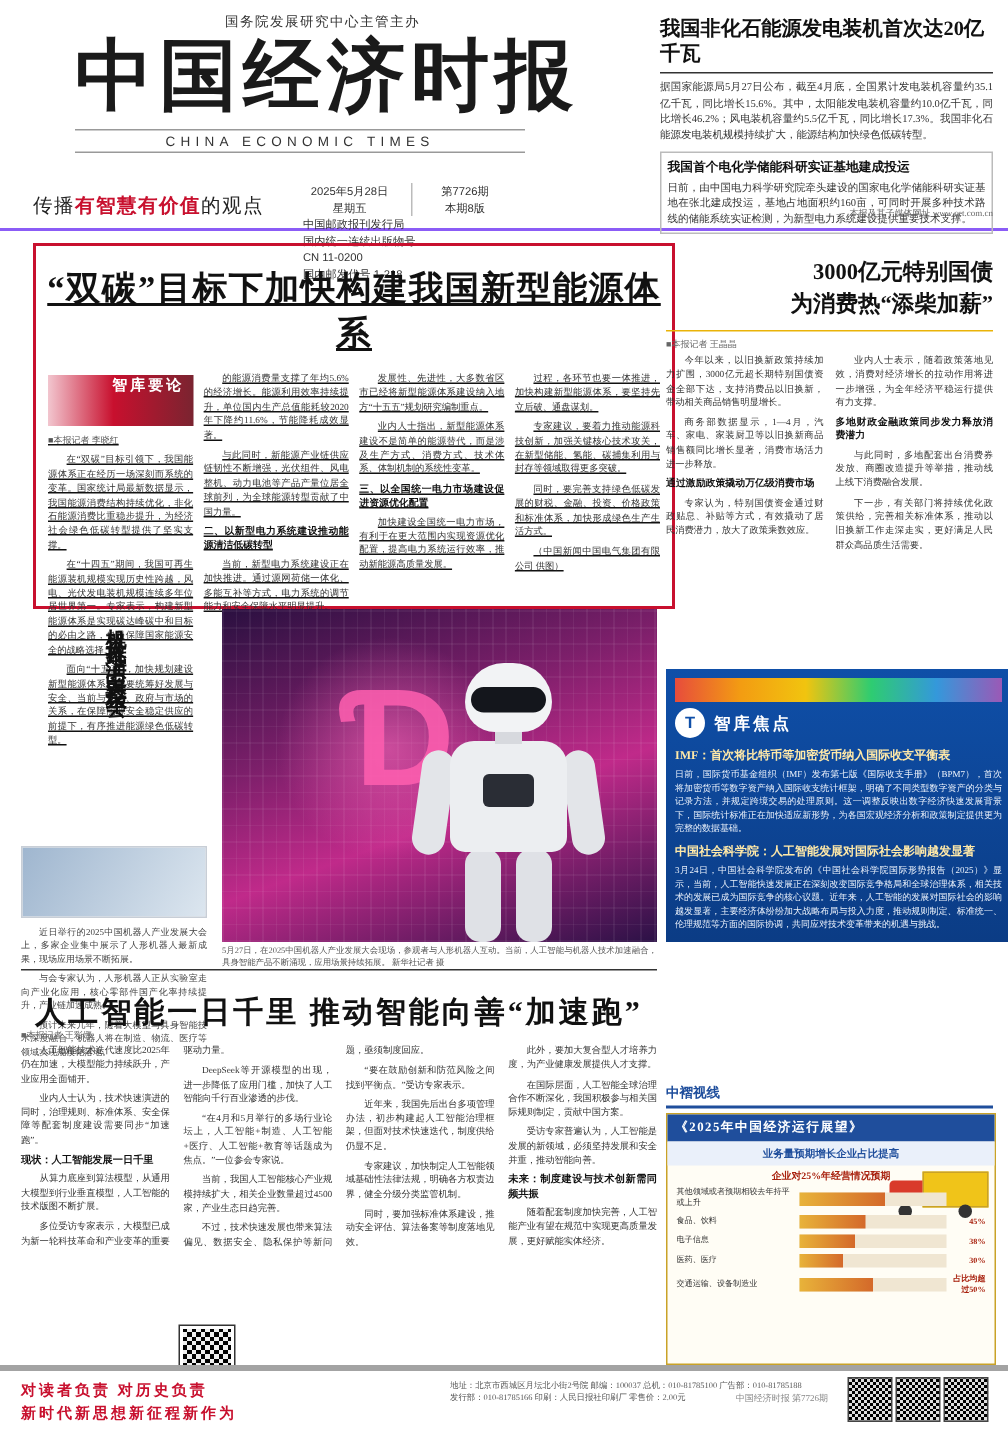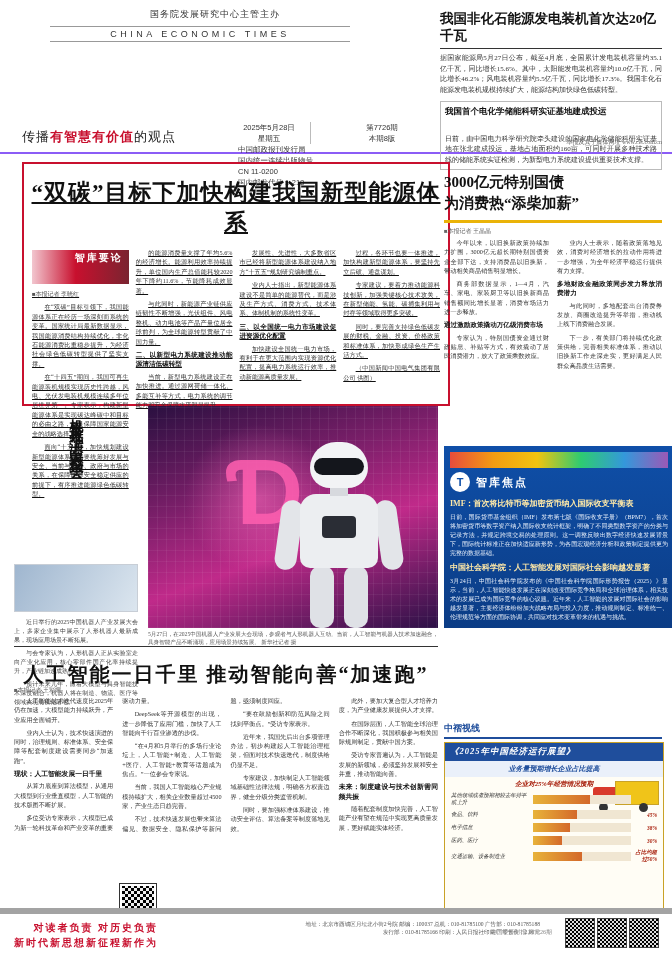--- a/index.html
+++ b/index.html
@@ -34,39 +34,39 @@
   .slogan{
     position:absolute;top:128px;left:22px;font-size:13px;color:#222;
     font-family:"Liberation Serif", serif;letter-spacing:1px;
   }
   .slogan b{color:#c8102e;}
   .issue-box{
     position:absolute;top:122px;left:196px;width:232px;
     font-size:7.5px;color:#333;line-height:11px;
     font-family:"Liberation Sans", sans-serif;
   }
-  .issue-box .col{display:inline-block;vertical-align:top;margin-left:36px;}
+  .issue-box .col{display:inline-block;vertical-align:top;}
   .issue-left{width:74px;text-align:center;border-right:1px solid #bbb;padding-right:4px;}
   .issue-mid{width:62px;text-align:center;padding-left:4px;}
   .issue-right{width:82px;text-align:left;padding-left:6px;}
 
   
   .tr-brief{
     position:absolute;top:10px;left:440px;width:222px;
   }
   .tr-hd{
     font-size:13.5px;font-weight:bold;color:#111;line-height:17px;
     border-bottom:1px solid #333;padding-bottom:4px;margin-bottom:4px;
   }
   .tr-body{font-size:7px;line-height:10.5px;color:#333;text-align:justify;}
   .tr-sub{
     margin-top:6px;border:1px solid #bbb;padding:4px;
     font-size:7px;line-height:10.5px;color:#333;text-align:justify;
   }
-  .tr-sub-hd{font-size:8.5px;font-weight:bold;color:#111;margin-bottom:17px;}
+  .tr-sub-hd{font-size:8.5px;font-weight:bold;color:#111;margin-bottom:3px;}
   .tr-foot{
     position:absolute;top:138px;left:440px;width:222px;
     font-size:6px;color:#666;text-align:right;
   }
   .lead-box{
     position:absolute;left:22px;top:162px;width:424px;height:240px;
     border:2px solid #c8102e;
     text-decoration:underline;
   }
   .lead-title{
@@ -82,22 +82,22 @@
     height:34px;margin:2px 0 6px;background:linear-gradient(90deg,#f2c6cf,#c8102e 45%,#7a2430);
     position:relative;
   }
   .tt-band span{
     position:absolute;right:6px;top:3px;color:#fff;font-size:10px;font-weight:bold;letter-spacing:2px;
   }
 
   
   .rcol{position:absolute;left:444px;top:172px;width:218px;}
   .rcol-title{
-    font-size:15px;font-weight:bold;text-align:left;line-height:21px;color:#111;
-    border-bottom:3px solid #eab308;padding-bottom:6px;
+    font-size:15px;font-weight:bold;text-align:right;line-height:21px;color:#111;
+    border-bottom:1px solid #eab308;padding-bottom:6px;
   }
   .rcol-byline{font-size:6px;color:#666;margin:4px 0 2px;}
   .rcol-body{columns:2;column-gap:8px;font-size:6.2px;line-height:9.3px;color:#333;text-align:justify;}
   .rcol-body p{margin:0 0 4px;text-indent:2em;}
   .rcol-body .sec{font-weight:bold;color:#111;text-indent:0;margin:4px 0 3px;font-size:6.6px;}
 
   
   .photo{
     position:absolute;left:148px;top:406px;width:290px;height:222px;
     background:linear-gradient(160deg,#2a1040 0%,#7c1f6a 35%,#c02a8a 60%,#2b1146 100%);
@@ -182,21 +182,21 @@
   .tt-item-h{font-size:8px;font-weight:bold;line-height:12px;margin:4px 0 3px;color:#ffe9a8;}
   .tt-item-b{font-size:6px;line-height:9px;color:#eaf1fb;text-align:justify;}
   .rainbow{
     height:16px;background:linear-gradient(90deg,#e74c3c,#f39c12,#f1c40f,#2ecc71,#3498db,#9b59b6);
     margin-bottom:4px;
   }
 
   
   .chart-box{
     position:absolute;left:444px;top:742px;width:218px;height:166px;
-    border:1px solid #c9a227;background:#fffdf5;font-style:italic;
+    border:1px solid #c9a227;background:#fffdf5;
   }
   .chart-hd{
     background:#1f4e9c;color:#fff;font-size:8.5px;font-weight:bold;padding:3px 5px;
     letter-spacing:1px;
   }
   .chart-sub{
     font-size:7px;font-weight:bold;color:#1f4e9c;text-align:center;padding:3px 4px;
     background:#eaf0fa;
   }
   .chart-title2{font-size:6.6px;text-align:center;color:#a8200d;font-weight:bold;margin:3px 0;}
@@ -217,21 +217,21 @@
   
   .mr-head{
     position:absolute;left:444px;top:722px;width:218px;
     font-size:9px;font-weight:bold;color:#1f4e9c;border-bottom:2px solid #1f4e9c;
     padding-bottom:2px;
   }
 
   
   .footer{
     position:absolute;left:0;bottom:0;width:672px;height:42px;
-    border-top:6px solid #a3a3a3;background:#fff;text-align:right;
+    border-top:4px solid #a3a3a3;background:#fff;
   }
   .f-left{position:absolute;left:14px;top:6px;font-size:10px;color:#c8102e;font-weight:bold;letter-spacing:2px;line-height:15px;}
   .f-mid{position:absolute;left:300px;top:6px;width:240px;font-size:5.6px;color:#555;line-height:8px;}
   .f-qr{position:absolute;right:14px;top:5px;display:flex;gap:4px;}
   .f-qr div{
     width:28px;height:28px;
     background:repeating-linear-gradient(0deg,#222 0 2px,#fff 2px 4px),
                repeating-linear-gradient(90deg,#222 0 2px,#fff 2px 4px);
     background-blend-mode:difference;outline:1px solid #444;
   }
@@ -239,20 +239,21 @@
 </style>
 </head>
 <body>
 
 <div class="page">
 
   <div class="masthead">
     <div class="sponsor">国务院发展研究中心主管主办</div>
 
     <div class="logo-wrap">
+      <div class="logo-cn">中国经济时报</div>
       <div class="logo-en">CHINA ECONOMIC TIMES</div>
     </div>
 
     <div class="slogan">
       <span>传播</span><b>有智慧</b><b>有价值</b><span>的观点</span>
     </div>
 
     <div class="issue-box">
       <div class="col issue-left">
         <div>2025年5月28日</div>

